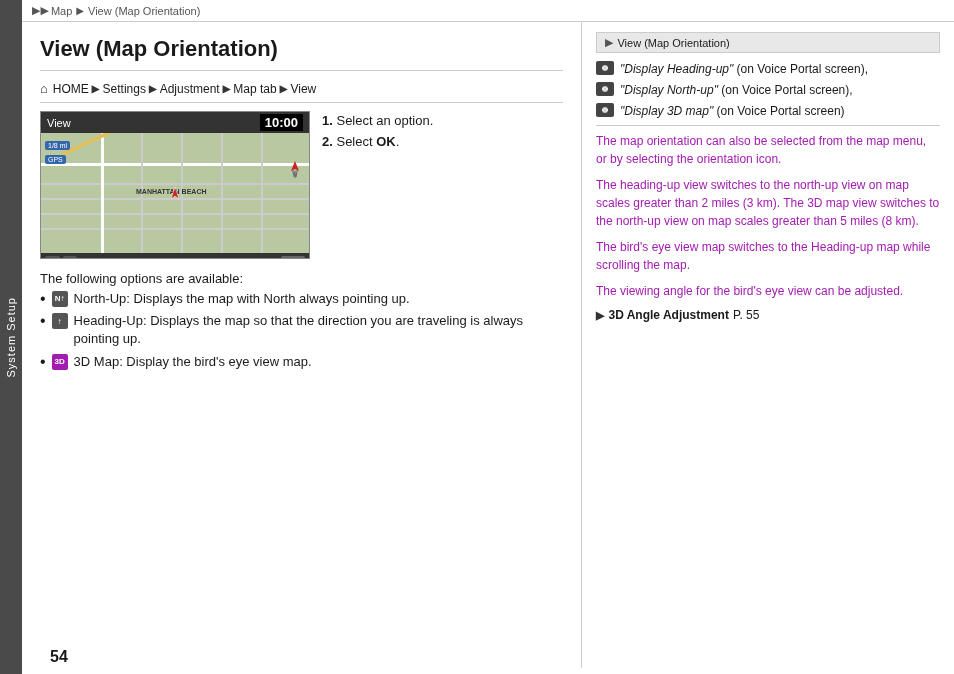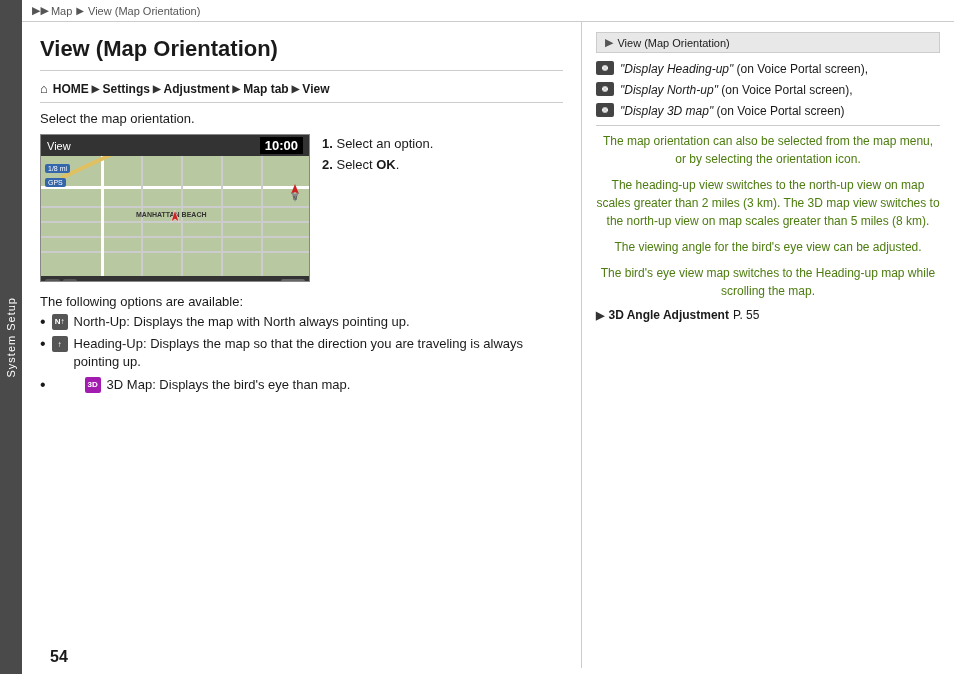--- a/index.html
+++ b/index.html
@@ -93,21 +93,21 @@
       font-size: 12px;
       margin-bottom: 8px;
       border-bottom: 1px solid #ccc;
       padding-bottom: 6px;
     }
     .nav-breadcrumb .home-icon {
       font-size: 13px;
       margin-right: 2px;
     }
     .nav-breadcrumb .bold-text {
-      font-weight: bold;
+      font-weight: normal;
       text-align: right;
     }
     .nav-arrow {
       font-size: 10px;
       font-weight: bold;
       color: #333;
     }
 
     
     .select-text {
@@ -272,21 +272,20 @@
       border-radius: 2px;
       font-size: 8px;
       font-weight: bold;
     }
     .icon-3d {
       background: #a21caf;
       color: #fff;
       border-radius: 2px;
       font-size: 8px;
       font-weight: bold;
-      margin-left: 33px;
     }
 
     
     .right-header {
       background: #e8e8e8;
       border: 1px solid #ccc;
       padding: 3px 8px;
       font-size: 11px;
       margin-bottom: 8px;
       display: flex;
@@ -304,22 +303,21 @@
       gap: 6px;
       margin-bottom: 4px;
       font-size: 12px;
       line-height: 1.4;
     }
 
     .right-paragraph {
       font-size: 12px;
       line-height: 1.5;
       margin-bottom: 8px;
-      color: #4d7c0f;
-      text-align: center;
+      color: #a21caf;
     }
 
     .link-ref {
       display: flex;
       align-items: center;
       gap: 4px;
       font-size: 12px;
     }
     .link-arrow {
       color: #333;
@@ -397,21 +395,20 @@
         <span class="nav-arrow">▶</span>
         <span class="bold-text">Settings</span>
         <span class="nav-arrow">▶</span>
         <span class="bold-text">Adjustment</span>
         <span class="nav-arrow">▶</span>
         <span class="bold-text">Map tab</span>
         <span class="nav-arrow">▶</span>
         <span class="bold-text">View</span>
       </div>
 
-      <p class="select-text">Select the map orientation.</p>
 
       <div class="map-instructions">
 
         <div class="map-container">
           <div class="map-header">
             <span>View</span>
             <span class="map-time">10:00</span>
           </div>
           <div class="map-body">
 
@@ -481,21 +478,21 @@
           <span>North-Up: Displays the map with North always pointing up.</span>
         </li>
         <li>
           <span class="bullet-dot">•</span>
           <span class="bullet-icon icon-heading">↑</span>
           <span>Heading-Up: Displays the map so that the direction you are traveling is always pointing up.</span>
         </li>
         <li>
           <span class="bullet-dot">•</span>
           <span class="bullet-icon icon-3d">3D</span>
-          <span>3D Map: Displays the bird's eye than map.</span>
+          <span>3D Map: Display the bird's eye view map.</span>
         </li>
       </ul>
 
     </div>
 
     <div class="right-panel">
 
       <div class="right-header">
         <span class="right-header-arrow">▶</span>
         <span>View (Map Orientation)</span>
@@ -528,22 +525,22 @@
             <path d="M2 5 Q5 2 8 5 Q5 8 2 5" stroke="white" stroke-width="0.8" fill="none"></path>
           </svg>
         </div>
         <span><em>"Display 3D map"</em><span> (on Voice Portal screen)</span></span>
       </div>
 
       <hr class="divider-line">
 
       <p class="right-paragraph">The map orientation can also be selected from the map menu, or by selecting the orientation icon.</p>
       <p class="right-paragraph">The heading-up view switches to the north-up view on map scales greater than 2 miles (3 km). The 3D map view switches to the north-up view on map scales greater than 5 miles (8 km).</p>
+      <p class="right-paragraph">The bird's eye view map switches to the Heading-up map while scrolling the map.</p>
       <p class="right-paragraph">The viewing angle for the bird's eye view can be adjusted.</p>
-      <p class="right-paragraph">The bird's eye view map switches to the Heading-up map while scrolling the map.</p>
 
       <div class="link-ref">
         <span class="link-arrow">▶</span>
         <span class="link-text">3D Angle Adjustment</span>
         <span>P. 55</span>
       </div>
 
     </div>
 
   </div>

